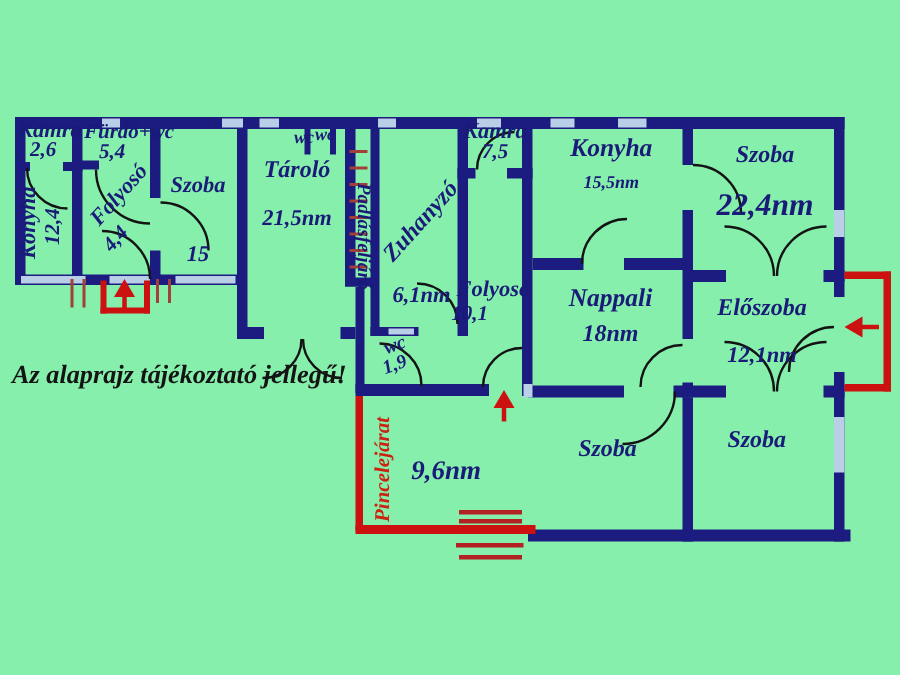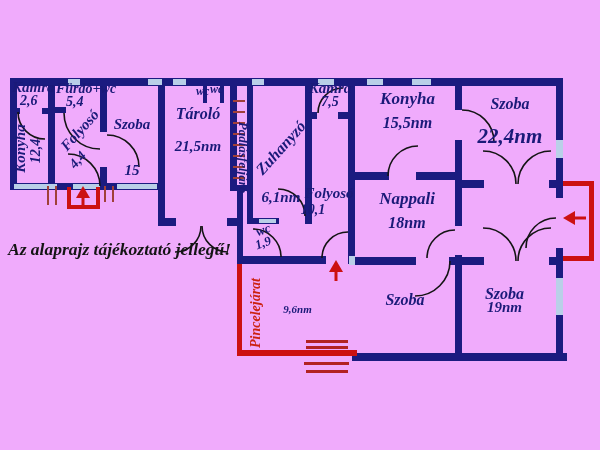--- a/index.html
+++ b/index.html
@@ -1,16 +1,16 @@
 <!DOCTYPE html>
 <html><head>
 <meta charset="utf-8">
 <style>
   html,body{margin:0;padding:0;background:#fff;}
-  #plan{position:relative;width:600px;height:450px;background:#f0abfc;overflow:hidden;
+  #plan{position:relative;width:600px;height:450px;background:#86efac;overflow:hidden;
         font-family:"Liberation Serif","DejaVu Serif",serif;}
   .w  {position:absolute;background:#1b1b80;}
   .win{position:absolute;background:#b9cfe8;}
   .rb {position:absolute;background:#cc1111;}
   .rt {position:absolute;background:#a04038;}
   .rs {position:absolute;background:#b22222;}
   .lbl{position:absolute;color:#1a1a78;font-style:italic;font-weight:bold;
        line-height:1;white-space:nowrap;}
   .ctr{text-align:center;}
   .red-lbl{color:#cc2211;}
@@ -168,38 +168,39 @@
 
   <span class="lbl ctr" style="left:178px;top:151px;width:130px;font-size:13px;transform:rotate(90deg);">Padlásfeljáró</span>
 
   <span class="lbl ctr" style="left:236px;top:140px;width:90px;font-size:16px;transform:rotate(-48deg);">Zuhanyzó</span>
   <span class="lbl ctr" style="left:252px;top:190px;width:58px;font-size:15px;">6,1nm</span>
 
   <span class="lbl ctr" style="left:305px;top:81px;width:50px;font-size:15px;">Kamra</span>
   <span class="lbl ctr" style="left:305px;top:95px;width:50px;font-size:14px;">7,5</span>
 
   <span class="lbl ctr" style="left:360px;top:90px;width:95px;font-size:17px;">Konyha</span>
-  <span class="lbl ctr" style="left:360px;top:115px;width:95px;font-size:16px;">15,5nm</span>
+  <span class="lbl ctr" style="left:360px;top:115px;width:95px;font-size:12px;">15,5nm</span>
 
   <span class="lbl ctr" style="left:465px;top:96px;width:90px;font-size:16px;">Szoba</span>
   <span class="lbl ctr" style="left:465px;top:126px;width:90px;font-size:21px;">22,4nm</span>
 
   <span class="lbl ctr" style="left:298px;top:186px;width:62px;font-size:15px;">Folyosó</span>
   <span class="lbl ctr" style="left:282px;top:203px;width:62px;font-size:14px;">10,1</span>
 
   <span class="lbl ctr" style="left:362px;top:190px;width:90px;font-size:17px;">Nappali</span>
   <span class="lbl ctr" style="left:362px;top:215px;width:90px;font-size:16px;">18nm</span>
 
+  <span class="lbl ctr" style="left:462px;top:198px;width:92px;font-size:16px;">Előszoba</span>
+  <span class="lbl ctr" style="left:462px;top:230px;width:92px;font-size:15px;">12,1nm</span>
 
   <span class="lbl ctr" style="left:248px;top:223px;width:30px;font-size:13px;transform:rotate(-20deg);">wc</span>
   <span class="lbl ctr" style="left:246px;top:236px;width:34px;font-size:13px;transform:rotate(-20deg);">1,9</span>
 
-  <span class="lbl ctr" style="left:245px;top:304px;width:105px;font-size:11px;text-align:center;">9,6nm</span>
+  <span class="lbl ctr" style="left:245px;top:304px;width:105px;font-size:18px;text-align:center;">9,6nm</span>
 
   <span class="lbl ctr" style="left:365px;top:292px;width:80px;font-size:16px;">Szoba</span>
 
   <span class="lbl ctr" style="left:462px;top:286px;width:85px;font-size:16px;">Szoba</span>
-  <span class="lbl ctr" style="left:462px;top:300px;width:85px;font-size:15px;">19nm</span>
 
   <span class="lbl red-lbl ctr" style="left:206px;top:306px;width:100px;font-size:14px;transform:rotate(-90deg);">Pincelejárat</span>
 
   <span class="lbl blk-lbl" style="left:8px;top:241px;font-size:17.5px;">Az alaprajz tájékoztató jellegű!</span>
 </div>
 
 </body></html>

